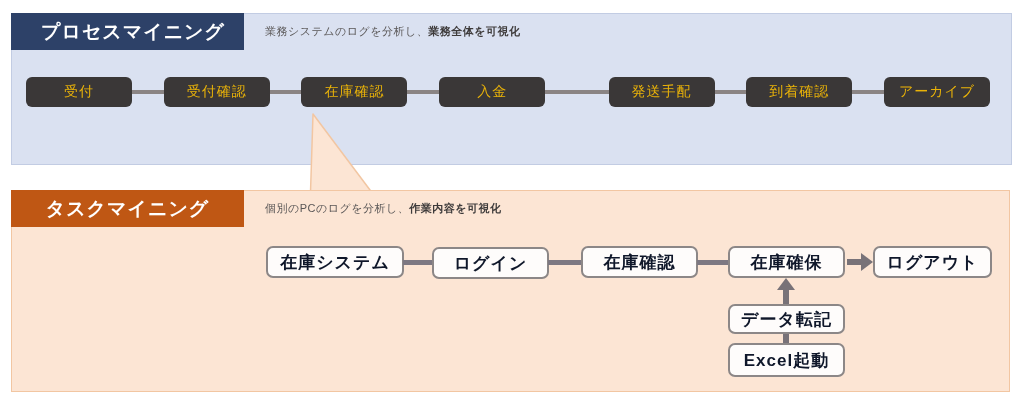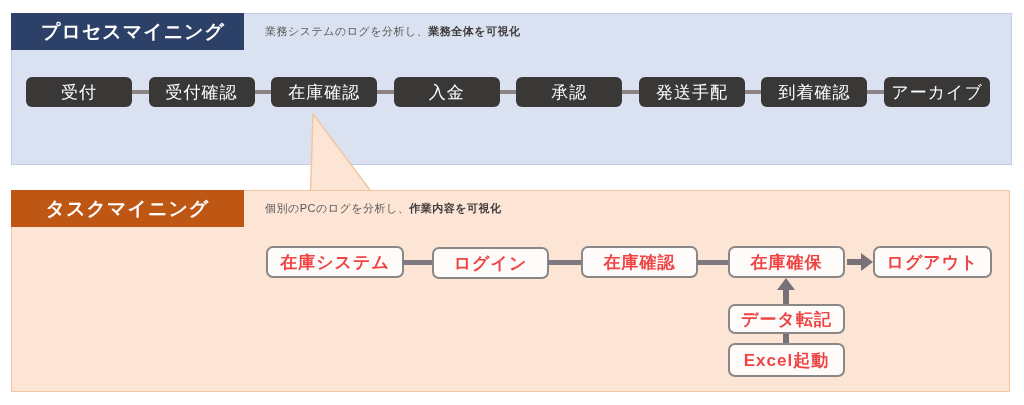--- a/index.html
+++ b/index.html
@@ -45,39 +45,39 @@
   }
   .panel-desc strong { color: #3e3b3b; font-weight: bold; }
 
   
   .flow-row {
     position: absolute; left: 14px; top: 63px; width: 964px; height: 30px;
     display: flex; align-items: center;
   }
   .pstep {
     flex: 0 0 106px; height: 30px;
-    background: #3a3737; color: #ffffff;
+    background: #3a3737; color: #eab308;
     border-radius: 6px;
     display: flex; align-items: center; justify-content: center;
-    font-size: 17px; letter-spacing: 1px;
+    font-size: 14px; letter-spacing: 1px;
     white-space: nowrap;
   }
   .pconn {
     flex: 1 1 auto; height: 4px;
     background: #8a8484;
   }
 
   
   .tstep {
     position: absolute; height: 32px;
     background: #fefcfb;
     border: 2px solid #8c8787;
     border-radius: 7px;
     display: flex; align-items: center; justify-content: center;
-    font-size: 17px; font-weight: bold; color: #ef4444;
+    font-size: 17px; font-weight: bold; color: #0f172a;
     letter-spacing: 1px; white-space: nowrap;
   }
   .tconn {
     position: absolute; height: 5px; background: #7d7882; top: 69px;
   }
   .arrow-shaft-h { position: absolute; height: 6px; background: #787278; top: 68px; }
   .arrow-head-right {
     position: absolute; width: 0; height: 0; top: 62px;
     border-top: 9px solid transparent;
     border-bottom: 9px solid transparent;
@@ -131,21 +131,20 @@
     </div>
     <div class="flow-row">
       <div class="pstep">受付</div>
       <div class="pconn"></div>
       <div class="pstep">受付確認</div>
       <div class="pconn"></div>
       <div class="pstep">在庫確認</div>
       <div class="pconn"></div>
       <div class="pstep">入金</div>
       <div class="pconn"></div>
-      <div class="pstep">承認</div>
       <div class="pconn"></div>
       <div class="pstep">発送手配</div>
       <div class="pconn"></div>
       <div class="pstep">到着確認</div>
       <div class="pconn"></div>
       <div class="pstep">アーカイブ</div>
     </div>
   </section>
 
   <svg class="callout-svg" viewBox="0 0 1024 405" xmlns="http://www.w3.org/2000/svg">

